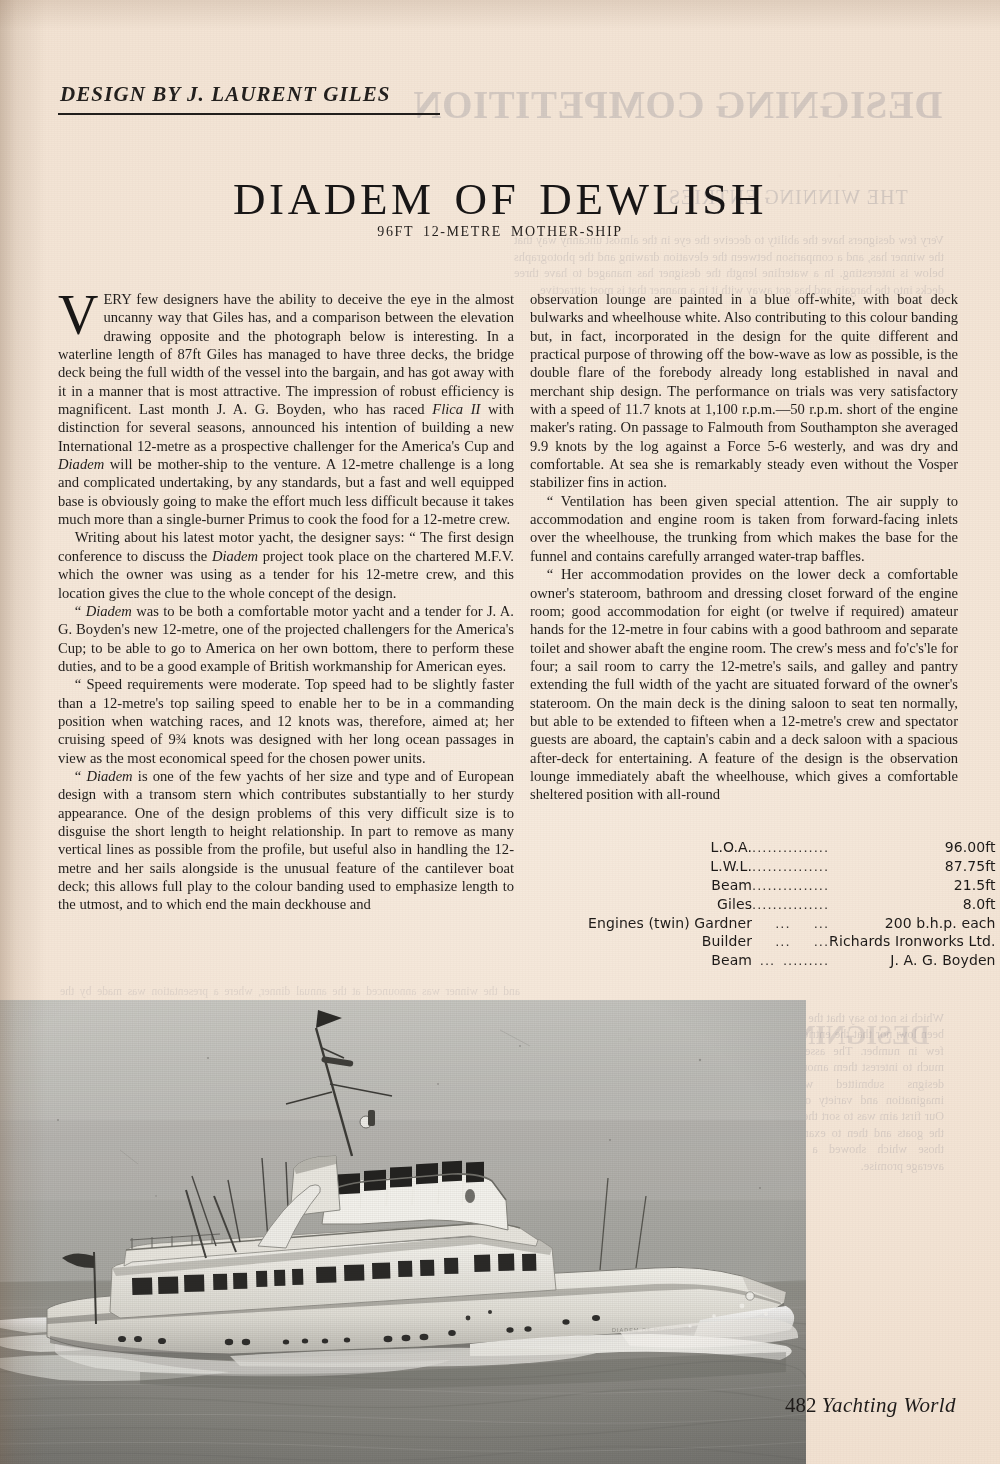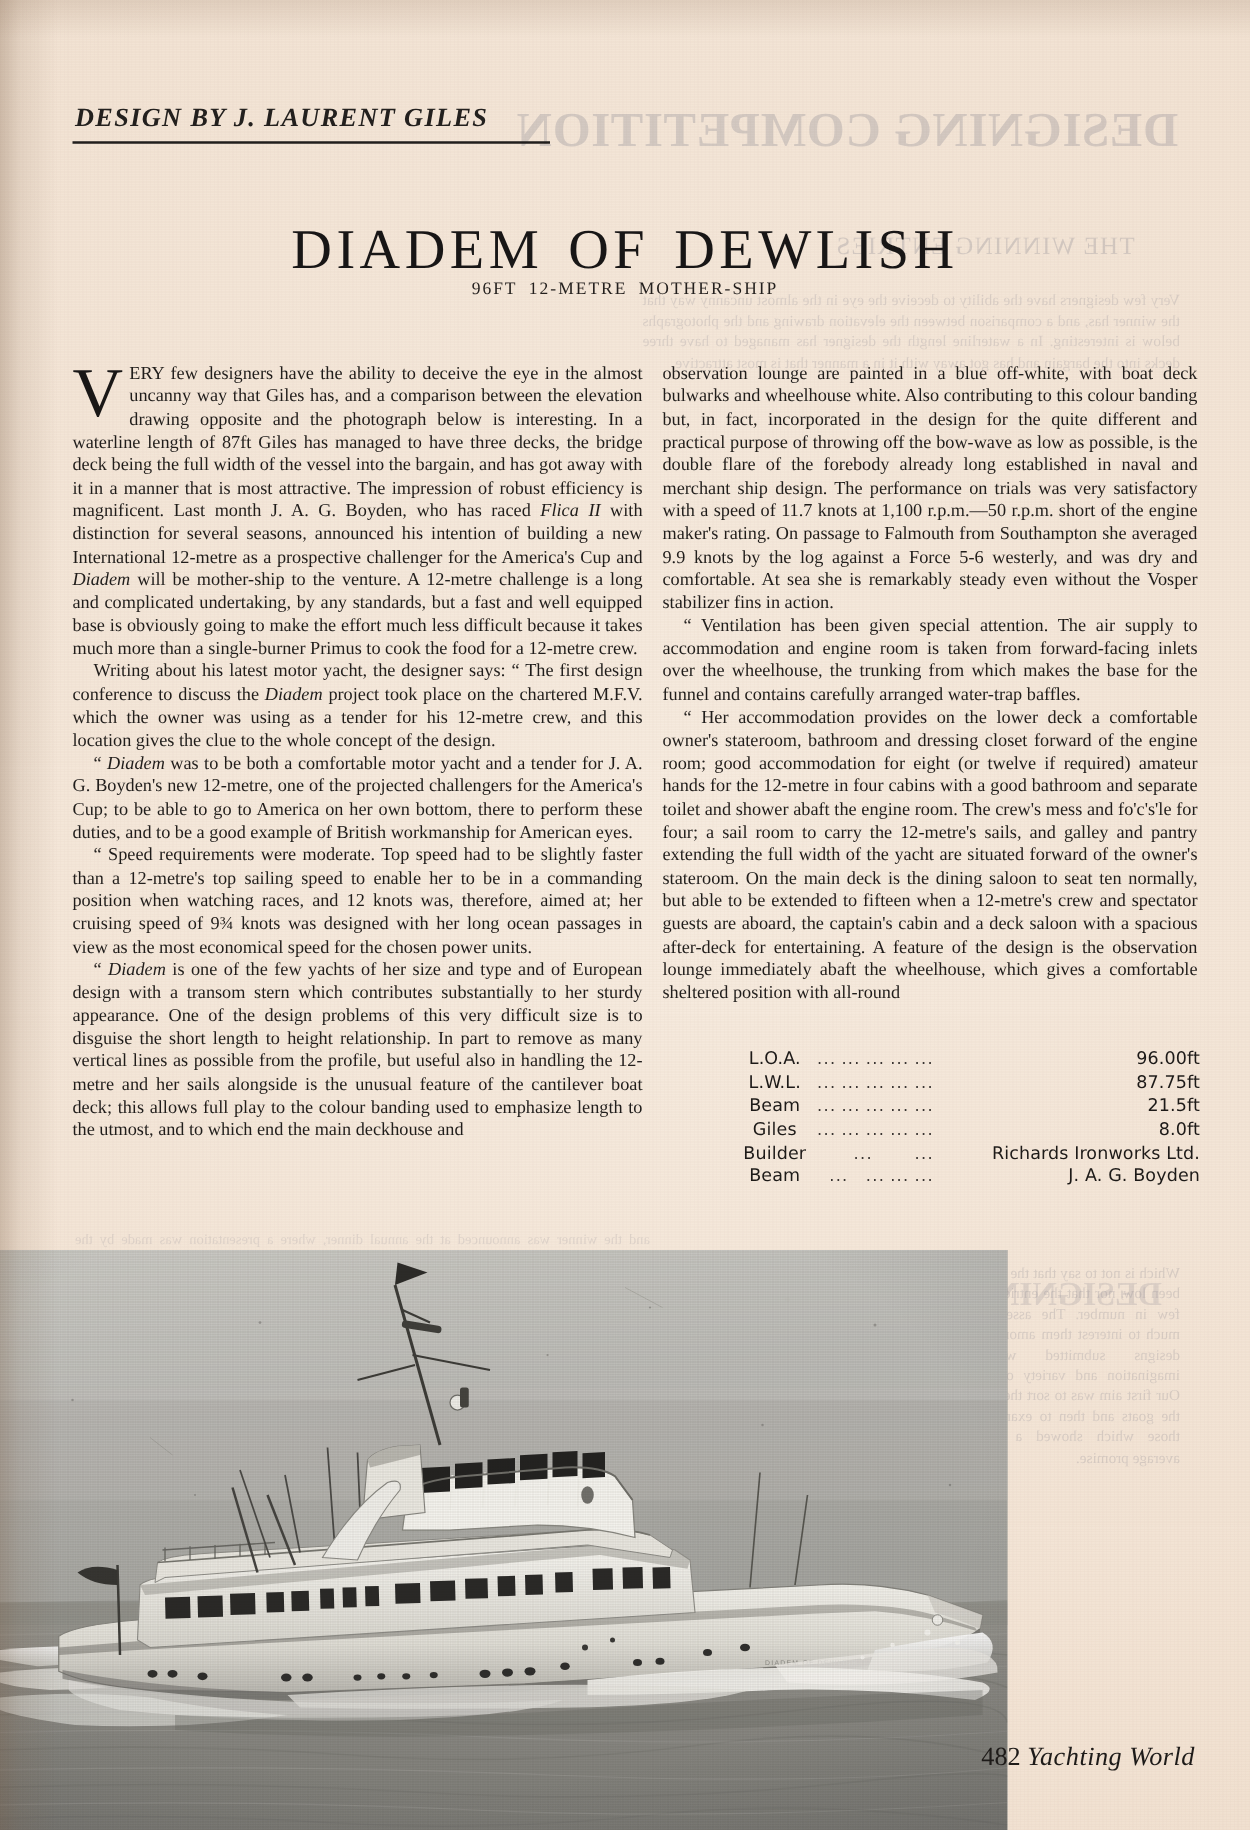--- a/index.html
+++ b/index.html
@@ -135,21 +135,21 @@
   
   #spec{
     position:absolute;left:588px;top:838px;width:372px;
     font-family:"DejaVu Sans", sans-serif;
     font-size:14px;
     color:#1d1a18;
     letter-spacing:.1px;
   }
   #spec table{border-collapse:collapse;width:100%;}
   #spec td{padding:1.4px 0;vertical-align:baseline;white-space:nowrap;}
-  #spec td.k{text-align:center;}
+  #spec td.k{text-align:right;}
   #spec td.d{text-align:center;color:#3a3532;letter-spacing:1px;font-size:13px;}
   #spec td.v{text-align:right;}
 
   
   #photo{
     position:absolute;left:0;top:1000px;width:806px;height:464px;
     overflow:hidden;
     background:#9a9a98;
   }
   #photo svg{display:block;width:806px;height:464px;}
@@ -249,20 +249,26 @@
             <td class="v">21.5ft</td>
           </tr>
           <tr>
             <td class="k">Giles</td>
             <td class="d">...</td>
             <td class="d">...</td>
             <td class="d">...</td>
             <td class="d">...</td>
             <td class="d">...</td>
             <td class="v">8.0ft</td>
+          </tr>
+          <tr>
+            <td class="k">Engines (twin) Gardner</td>
+            <td class="d" colspan="4">...</td>
+            <td class="d">...</td>
+            <td class="v">200 b.h.p. each</td>
           </tr>
           <tr>
             <td class="k">Builder</td>
             <td class="d" colspan="4">...</td>
             <td class="d">...</td>
             <td class="v">Richards  Ironworks  Ltd.</td>
           </tr>
           <tr>
             <td class="k">Beam</td>
             <td class="d" colspan="2">...</td>

